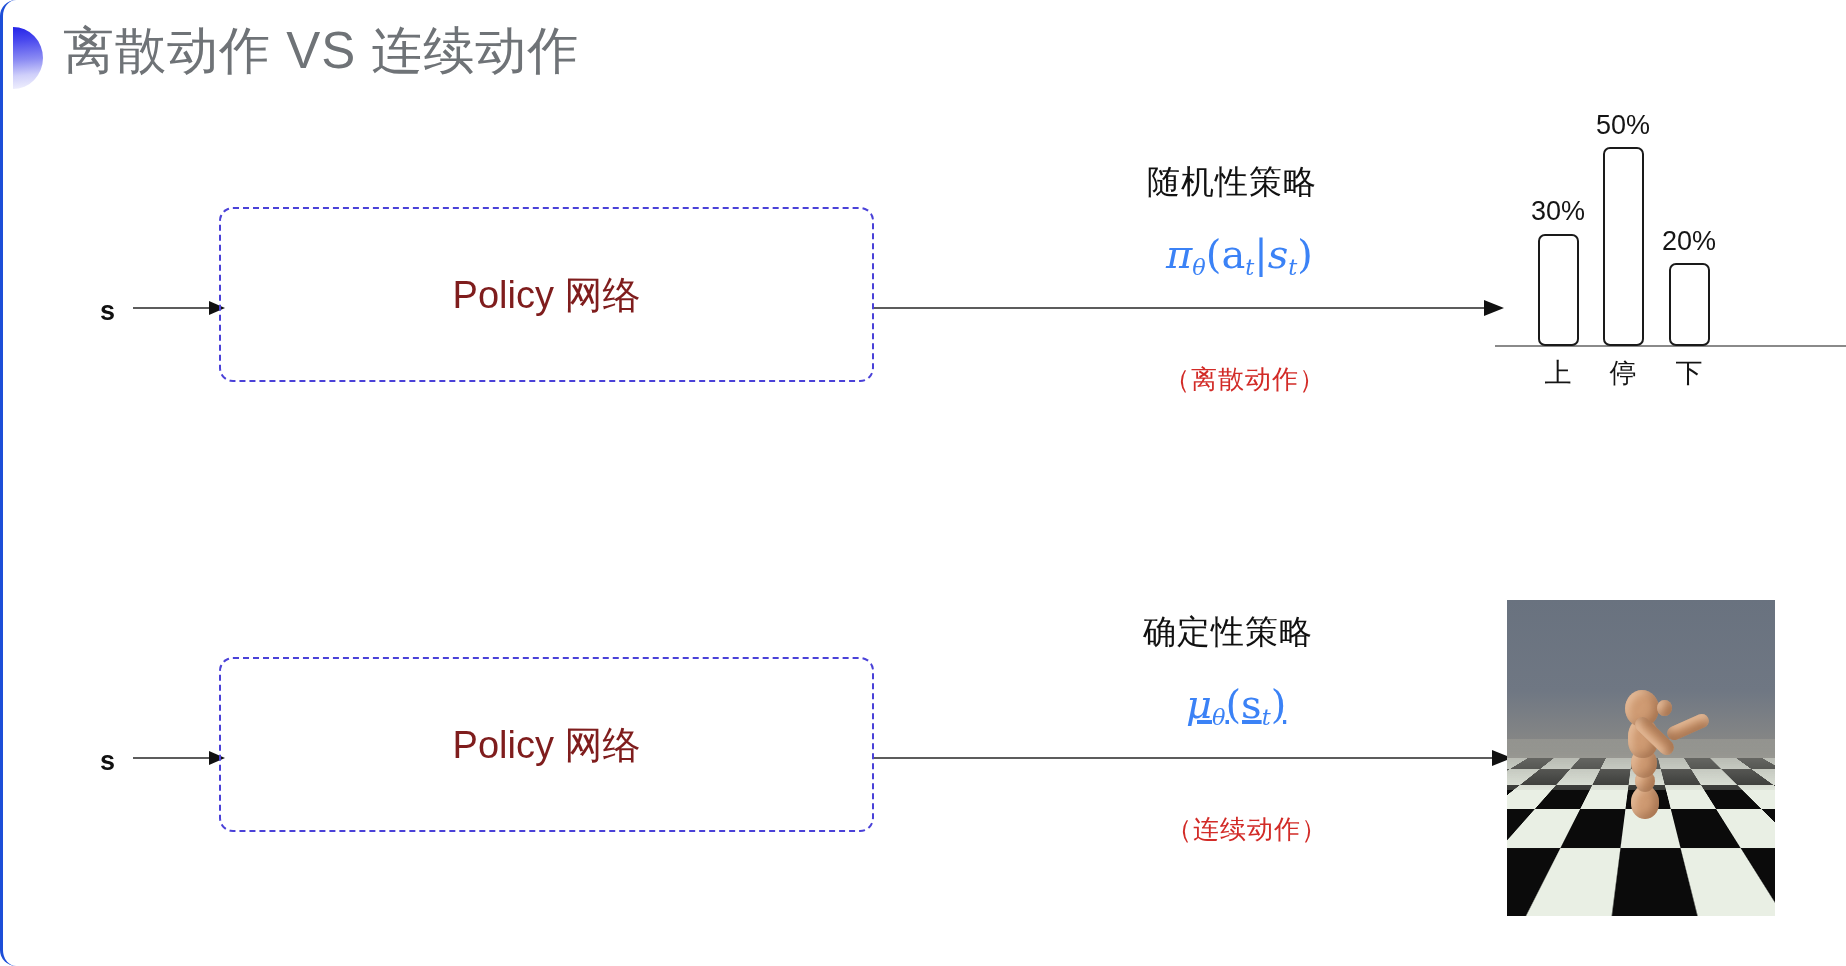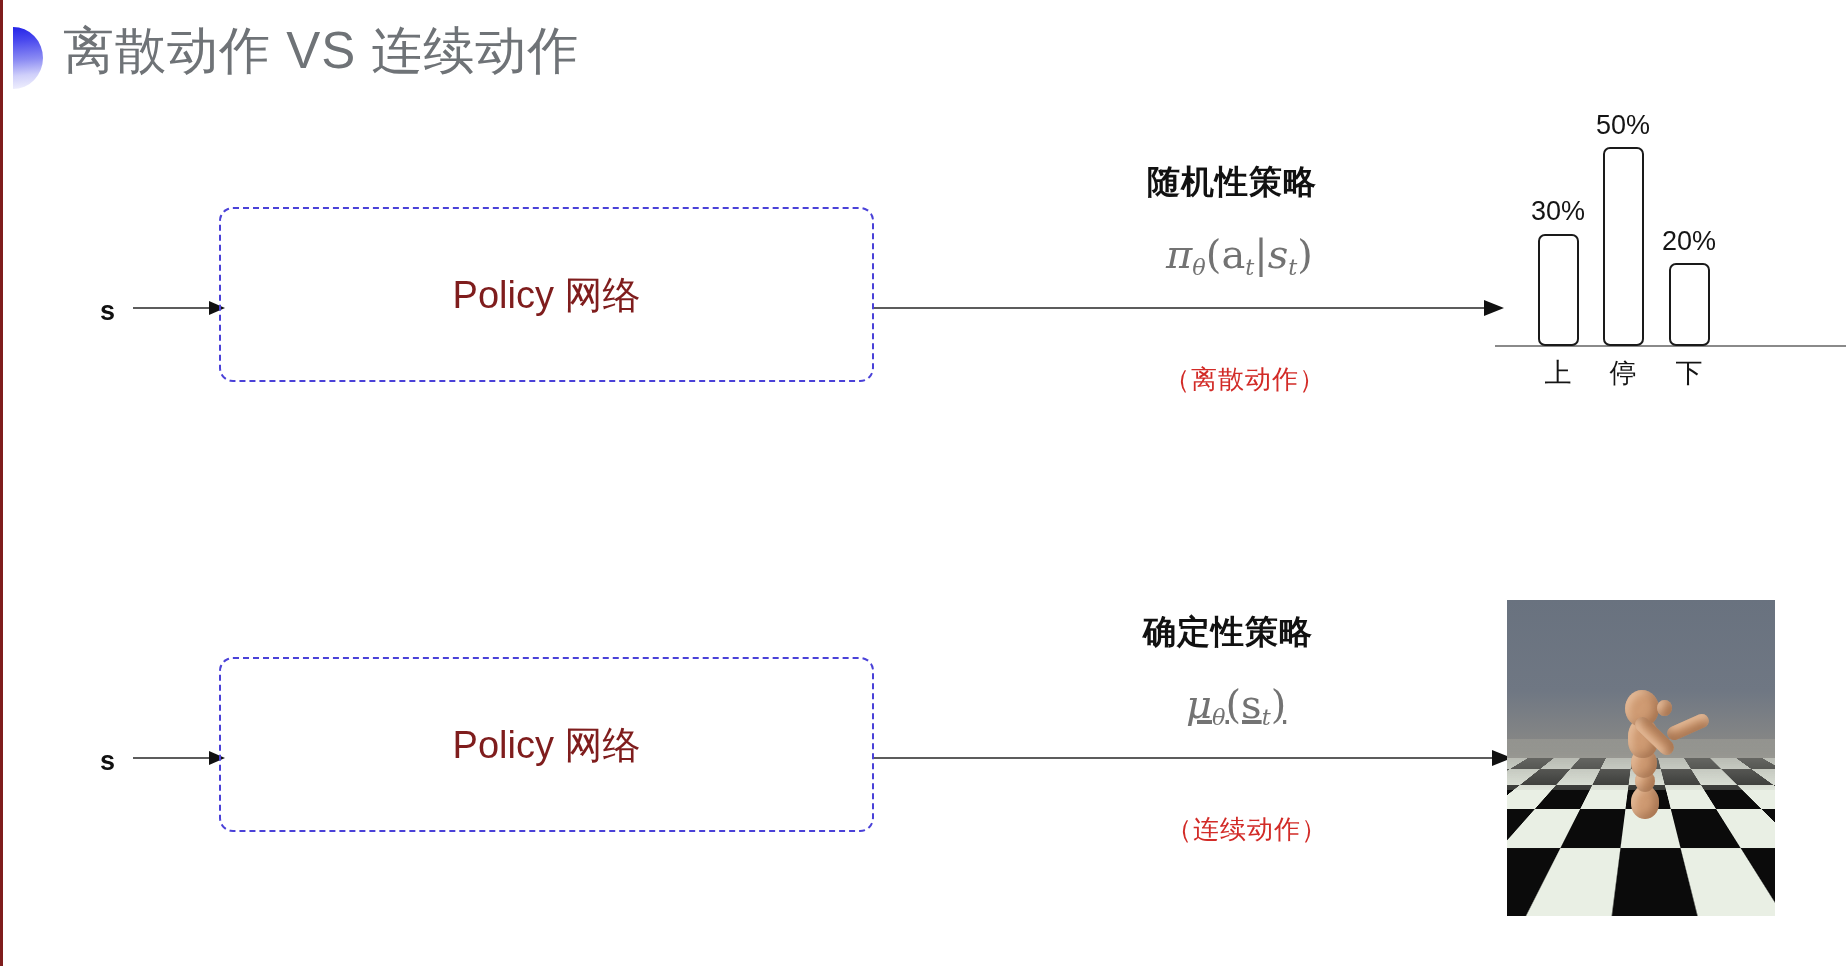--- a/index.html
+++ b/index.html
@@ -9,22 +9,23 @@
   }
   body {
     font-family: "Liberation Sans", "DejaVu Sans", sans-serif;
   }
   #slide {
     position: relative;
     width: 1846px;
     height: 966px;
     background: #ffffff;
     overflow: hidden;
-    border-left: 3px solid #7f1d1d;
+    border-left: 3px solid #1d4ed8;
     box-sizing: border-box;
+    border-radius: 16px;
   }
 
   
   .title-deco {
     position: absolute;
     left: 10px;
     top: 27px;
     width: 30px;
     height: 62px;
     border-top-right-radius: 30px 31px;
@@ -78,31 +79,30 @@
   
   .arrow-svg { position: absolute; overflow: visible; }
 
   
   .policy-type {
     position: absolute;
     font-size: 33px;
     color: #111111;
     white-space: nowrap;
     letter-spacing: 1px;
-    font-weight: bold;
   }
   #stochastic-policy-label { left: 1144px; top: 160px; }
   #deterministic-policy-label { left: 1140px; top: 610px; }
 
   .formula {
     position: absolute;
     font-family: "DejaVu Serif", "Liberation Serif", serif;
     font-style: italic;
     font-size: 40px;
-    color: #737373;
+    color: #3b82f6;
     white-space: nowrap;
   }
   #formula-stochastic { left: 1163px; top: 231px; }
   #formula-deterministic { left: 1183px; top: 681px; text-decoration: underline; }
   .formula sub {
     font-size: 0.56em;
     vertical-align: baseline;
     position: relative;
     top: 0.32em;
   }

